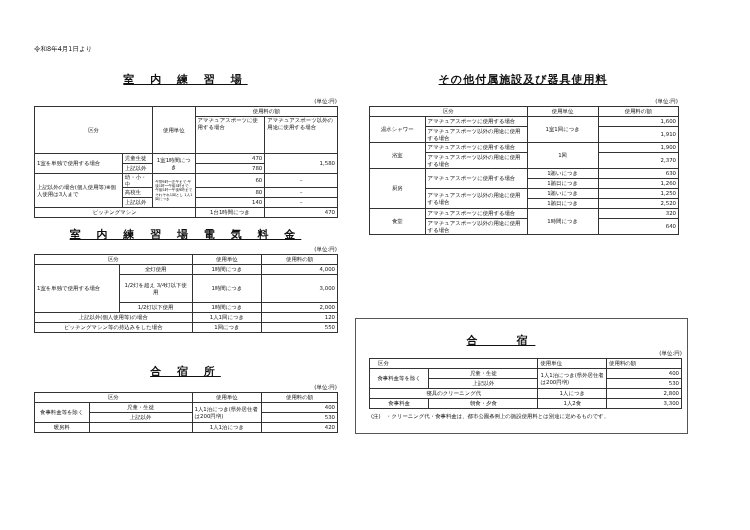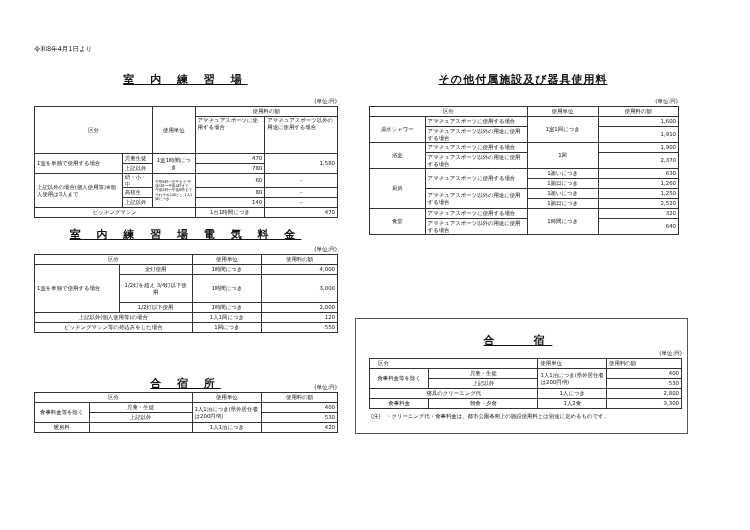--- a/index.html
+++ b/index.html
@@ -116,21 +116,21 @@
     <td class="r">120</td>
   </tr>
   <tr>
     <td class="c" colspan="2">ピッチングマシン等の持込みをした場合</td>
     <td class="c">1回につき</td>
     <td class="r">550</td>
   </tr>
 </tbody>
   </table>
 
-<div class="abs title" style="left:34px;top:376px;width:303px;">合 宿 所</div>
+<div class="abs title" style="left:34px;top:364px;width:303px;">合 宿 所</div>
 <div class="abs unit" style="left:34px;top:384px;width:303px;">(単位:円)</div>
 <table class="abs" style="left:34px;top:392px;width:304px;">
   <colgroup>
       <col style="width:18%">
       <col style="width:34%">
       <col style="width:23%">
       <col style="width:25%">
     </colgroup>
   <tbody>
       <tr>
@@ -222,21 +222,21 @@
     <td class="r">320</td>
   </tr>
   <tr>
     <td class="l" style="height:15px;">アマチュアスポーツ以外の用途に使用する場合</td>
     <td class="r">640</td>
   </tr>
 </tbody>
   </table>
 
 <div class="abs frame" style="left:355px;top:318px;width:331px;height:114px;"></div>
-<div class="abs title" style="left:353px;top:333px;width:330px;letter-spacing:8px;text-align:center;">合　 宿</div>
+<div class="abs title" style="left:336px;top:333px;width:330px;letter-spacing:8px;text-align:center;">合　 宿</div>
 <div class="abs unit" style="left:366px;top:350px;width:316px;">(単位:円)</div>
 <table class="abs" style="left:369px;top:358px;width:313px;">
   <colgroup>
       <col style="width:19%">
       <col style="width:35%">
       <col style="width:22%">
       <col style="width:24%">
     </colgroup>
   <tbody>
       <tr>

